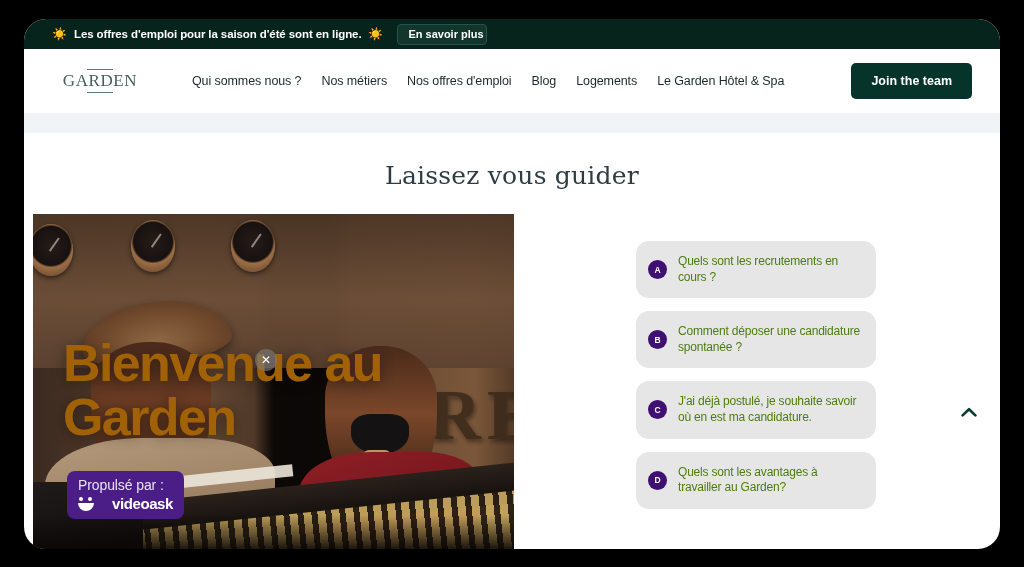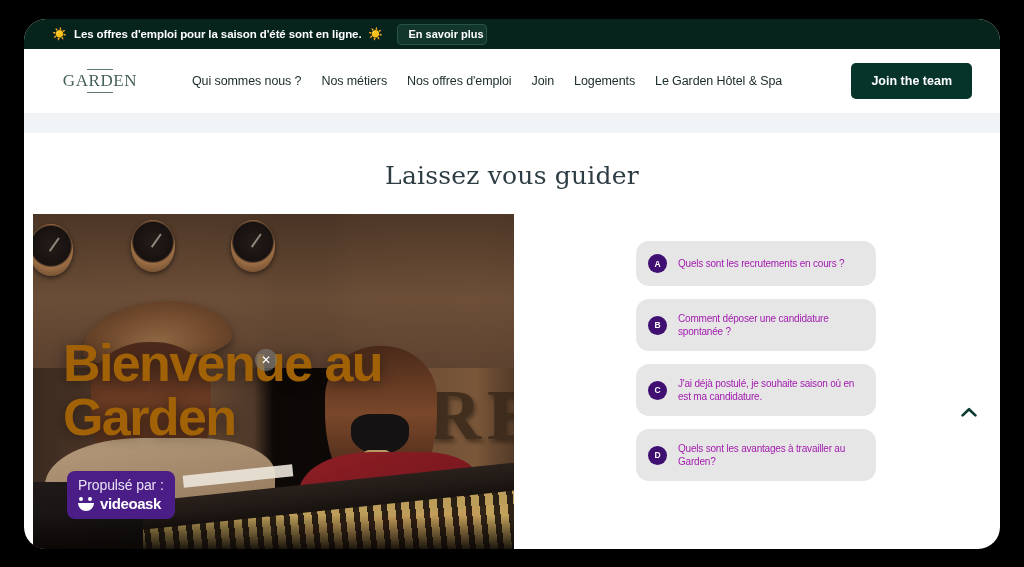--- a/index.html
+++ b/index.html
@@ -346,21 +346,21 @@
   #videoask-label {
     color: #e9e1f5;
     font-size: 14px;
     letter-spacing: -0.1px;
     display: block;
     margin-bottom: 2px;
   }
   #videoask-brand-row {
     display: flex;
     align-items: center;
-    gap: 6px;
+    gap: 18px;
   }
   .videoask-face {
     position: relative;
     width: 16px; height: 14px;
   }
   .videoask-face .eye {
     position: absolute;
     top: 0;
     width: 4px; height: 4px;
     border-radius: 50%;
@@ -406,22 +406,22 @@
     border-radius: 50%;
     background: #3f0f72;
     color: #ffffff;
     font-size: 8.5px;
     font-weight: bold;
     display: flex;
     align-items: center;
     justify-content: center;
   }
   .choice-text {
-    color: #a21caf;
-    font-size: 10px;
+    color: #4d7c0f;
+    font-size: 12px;
     line-height: 1.3;
     letter-spacing: -0.2px;
   }
 
   
   #scroll-top-button {
     position: absolute;
     right: 18px; bottom: 36px;
     width: 26px; height: 26px;
     display: flex;
@@ -451,21 +451,21 @@
       <div id="brand-logo">
         <span class="bar"></span>
         <span class="wordmark">GARDEN</span>
         <span class="bar"></span>
       </div>
 
       <div id="nav-links">
         <a class="nav-link">Qui sommes nous ?</a>
         <a class="nav-link">Nos métiers</a>
         <a class="nav-link">Nos offres d'emploi</a>
-        <a class="nav-link">Join</a>
+        <a class="nav-link">Blog</a>
         <a class="nav-link">Logements</a>
         <a class="nav-link">Le Garden Hôtel &amp; Spa</a>
       </div>
 
       <button id="join-team-button">Join the team</button>
     </div>
 
     <div id="nav-underlay"></div>
 
     <div id="main-stage">
@@ -522,21 +522,21 @@
           <span class="choice-text">Quels sont les recrutements en cours ?</span>
         </div>
 
         <div class="choice-card">
           <span class="choice-letter">B</span>
           <span class="choice-text">Comment déposer une candidature spontanée ?</span>
         </div>
 
         <div class="choice-card">
           <span class="choice-letter">C</span>
-          <span class="choice-text">J'ai déjà postulé, je souhaite saison où en est ma candidature.</span>
+          <span class="choice-text">J'ai déjà postulé, je souhaite savoir où en est ma candidature.</span>
         </div>
 
         <div class="choice-card">
           <span class="choice-letter">D</span>
           <span class="choice-text">Quels sont les avantages à travailler au Garden?</span>
         </div>
       </div>
 
       <button id="scroll-top-button">
         <svg width="16" height="10" viewBox="0 0 16 10">

